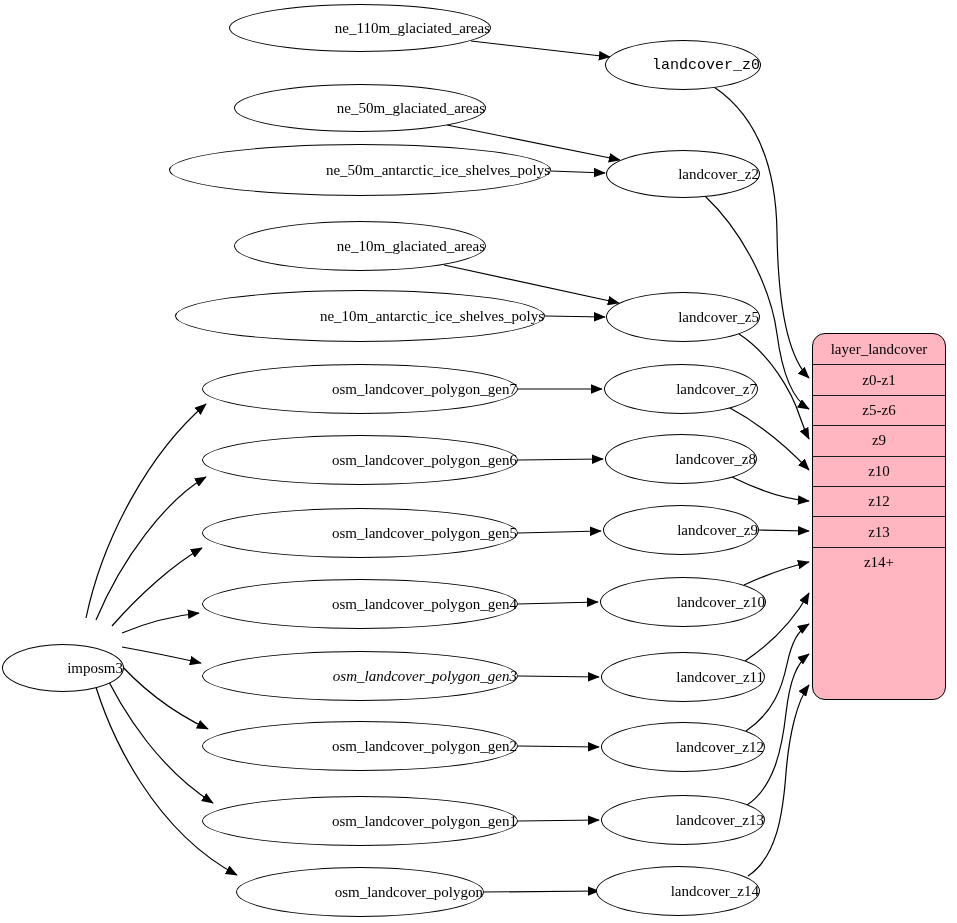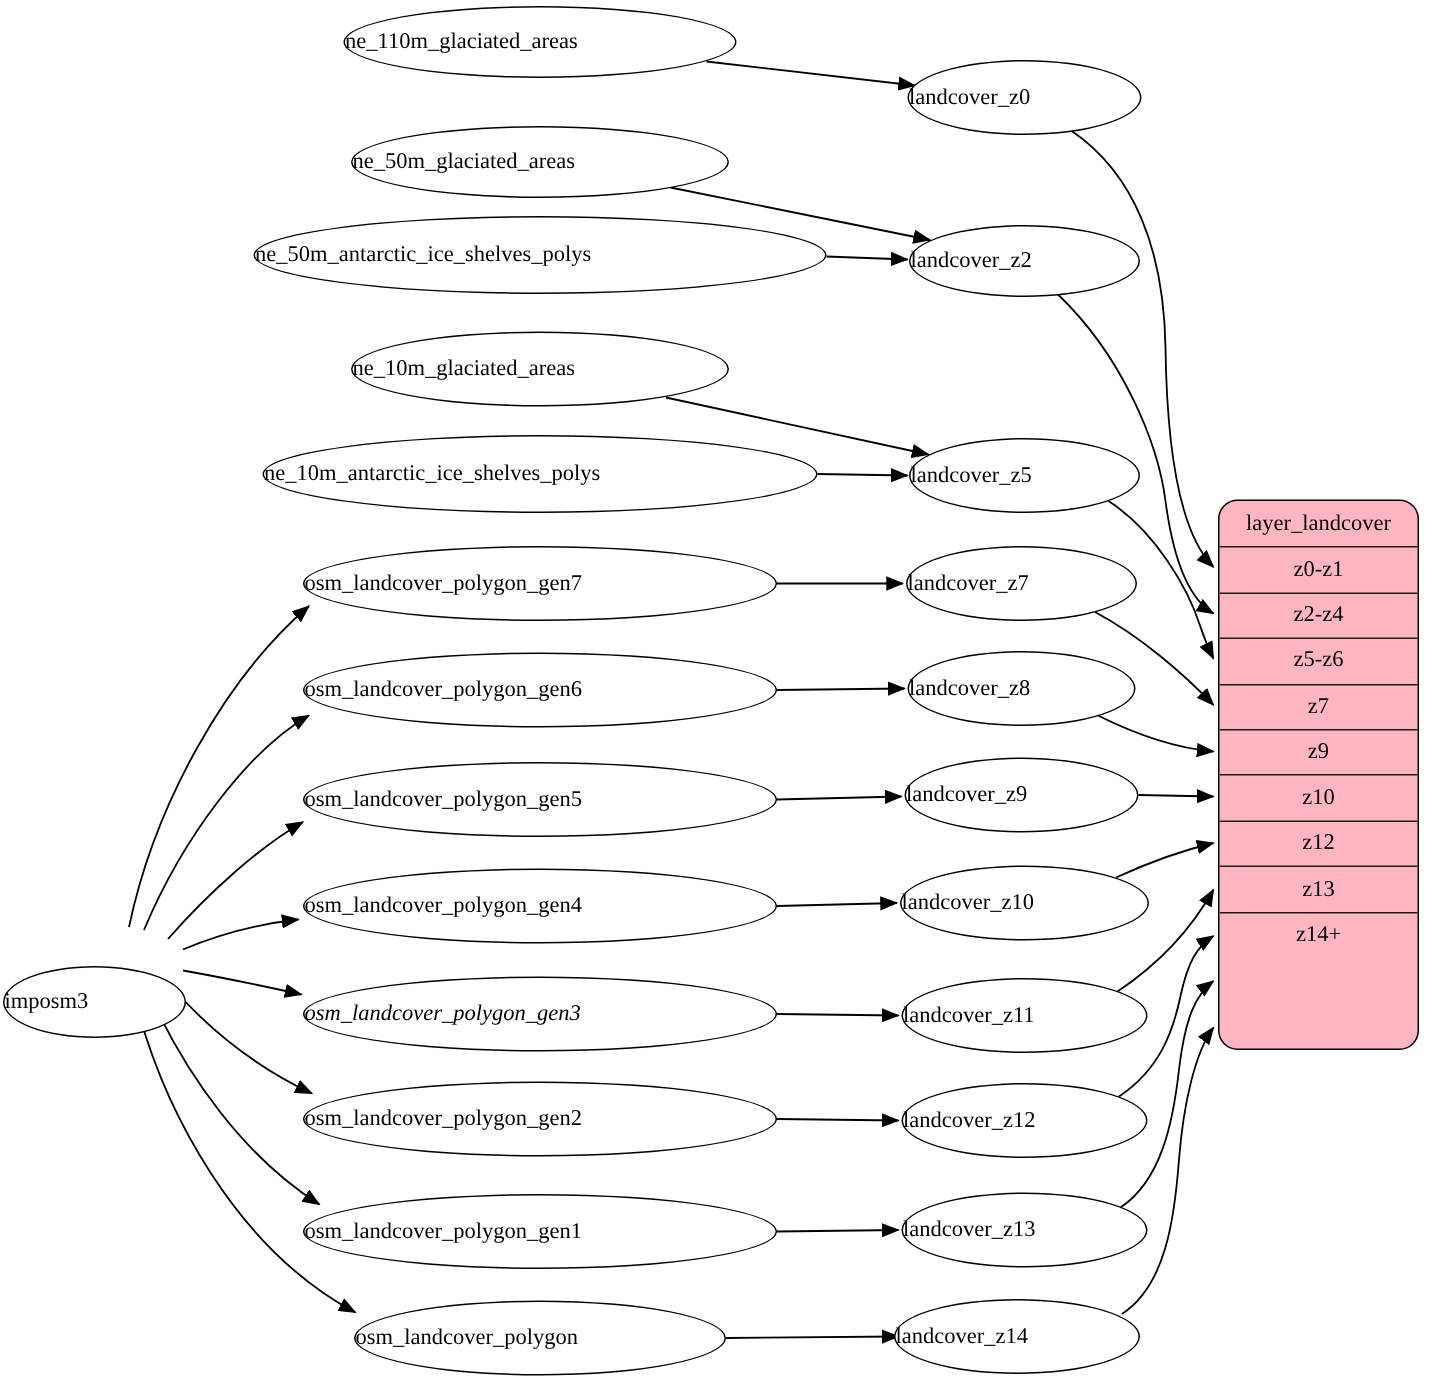--- a/index.html
+++ b/index.html
@@ -9,21 +9,21 @@
     background:#ffffff;
     font-family:"Liberation Serif","DejaVu Serif",serif;
     color:#000;
     overflow:hidden;
   }
   #edge-layer{position:absolute;left:0;top:0;width:957px;height:923px;z-index:1;}
   .ellipse-node{
     position:absolute;z-index:2;
     border:1.3px solid #000;border-radius:50%;
     background:#fff;
-    display:flex;align-items:center;justify-content:flex-start;
+    display:flex;align-items:center;justify-content:flex-end;
     font-size:15px;line-height:1;white-space:nowrap;
     box-sizing:border-box;
   }
   .record-node{
     position:absolute;z-index:2;
     border:1.4px solid #000;border-radius:13px;
     box-sizing:border-box;
     display:grid;grid-template-rows:repeat(12,1fr);
     overflow:hidden;
     font-size:15px;
@@ -117,21 +117,21 @@
       </div>
       <div class="ellipse-node" style="left: 202px; top: 721px; width: 316px; height: 50px;">
         <span>osm_landcover_polygon_gen2</span>
       </div>
       <div class="ellipse-node" style="left: 202px; top: 796px; width: 316px; height: 50px;">
         <span>osm_landcover_polygon_gen1</span>
       </div>
       <div class="ellipse-node" style="left: 236px; top: 867px; width: 248px; height: 50px;">
         <span>osm_landcover_polygon</span>
       </div>
-      <div class="ellipse-node" style="left: 605px; top: 40px; width: 156px; height: 50px;">
+      <div class="ellipse-node" style="left: 605px; top: 40px; width: 156px; height: 50px; font-family: Liberation Mono, monospace;">
         <span>landcover_z0</span>
       </div>
       <div class="ellipse-node" style="left: 606px; top: 150px; width: 154px; height: 48px;">
         <span>landcover_z2</span>
       </div>
       <div class="ellipse-node" style="left: 606px; top: 292px; width: 154px; height: 50px;">
         <span>landcover_z5</span>
       </div>
       <div class="ellipse-node" style="left: 604px; top: 364px; width: 154px; height: 50px;">
         <span>landcover_z7</span>
@@ -153,23 +153,21 @@
       </div>
       <div class="ellipse-node" style="left: 601px; top: 795px; width: 164px; height: 50px;">
         <span>landcover_z13</span>
       </div>
       <div class="ellipse-node" style="left: 596px; top: 866px; width: 164px; height: 50px;">
         <span>landcover_z14</span>
       </div>
       <div class="record-node" style="left: 812px; top: 333px; width: 134px; height: 367px; background: rgb(255, 182, 193);">
         <div class="record-row">layer_landcover</div>
         <div class="record-row">z0-z1</div>
-        <div class="record-row">z2-z4</div>
         <div class="record-row">z5-z6</div>
-        <div class="record-row">z7</div>
         <div class="record-row">z9</div>
         <div class="record-row">z10</div>
         <div class="record-row">z12</div>
         <div class="record-row">z13</div>
         <div class="record-row">z14+</div>
       </div>
     </div>
 </div>
 
 </body></html>

